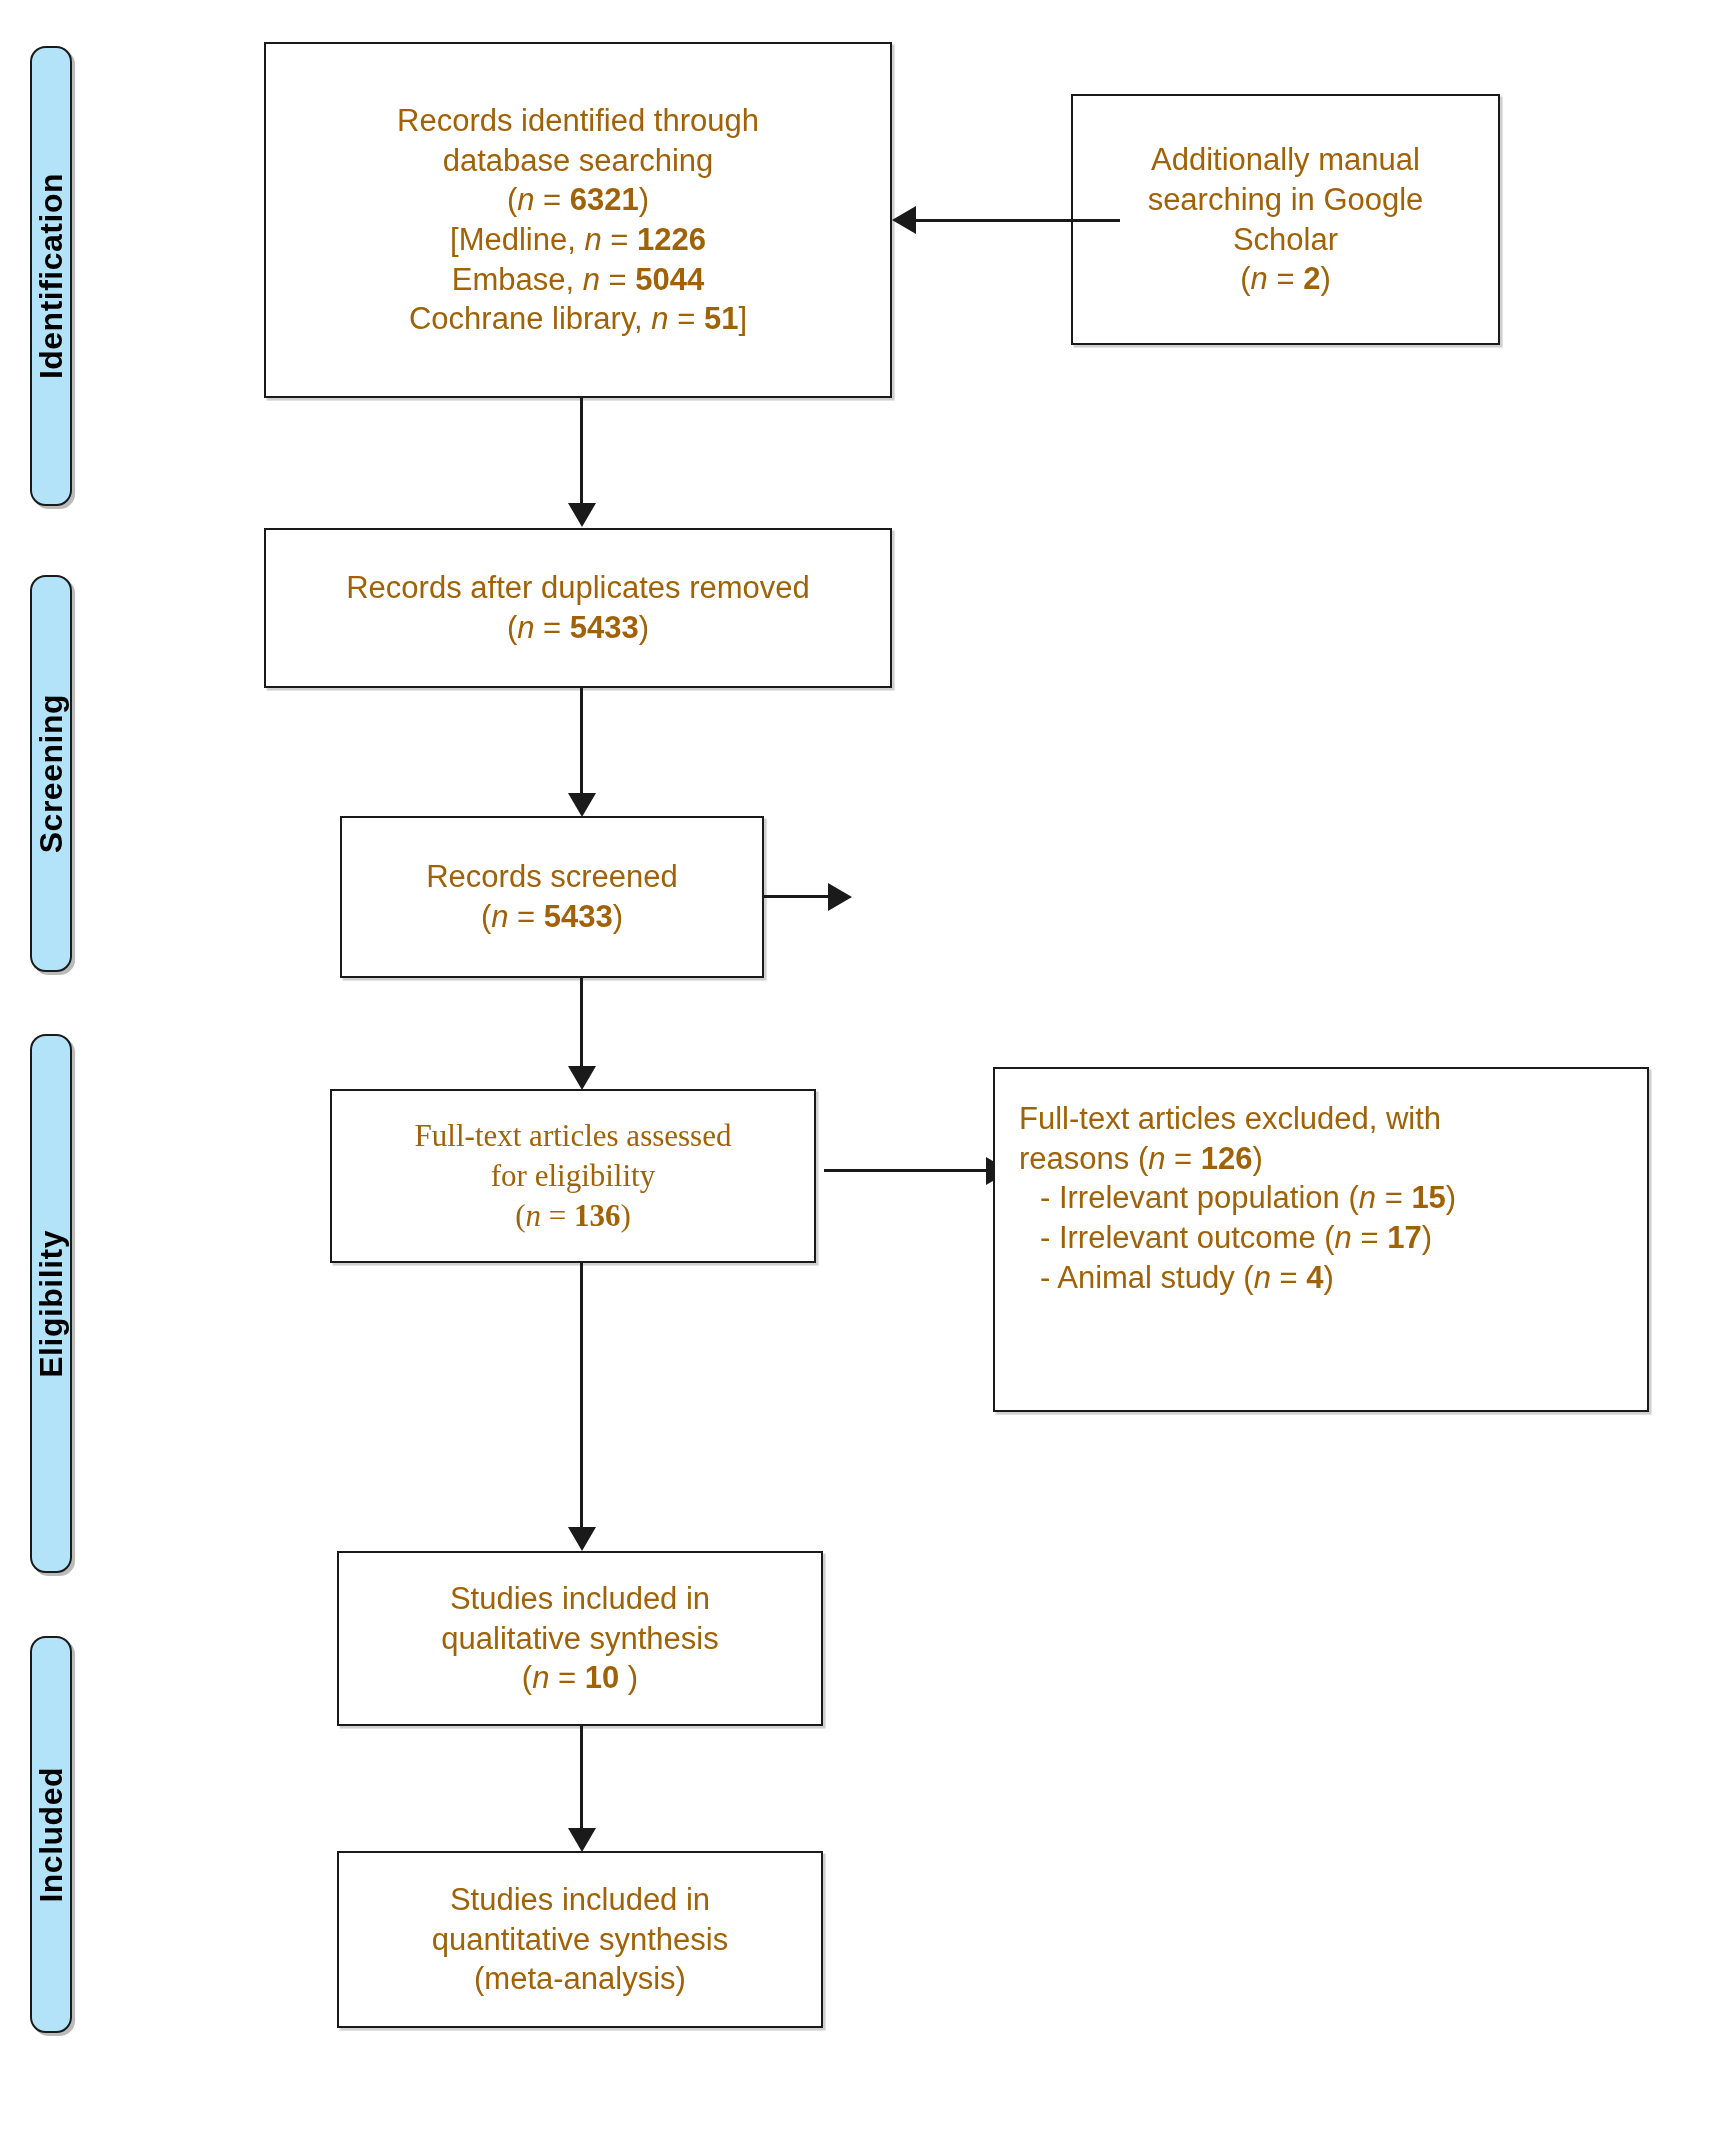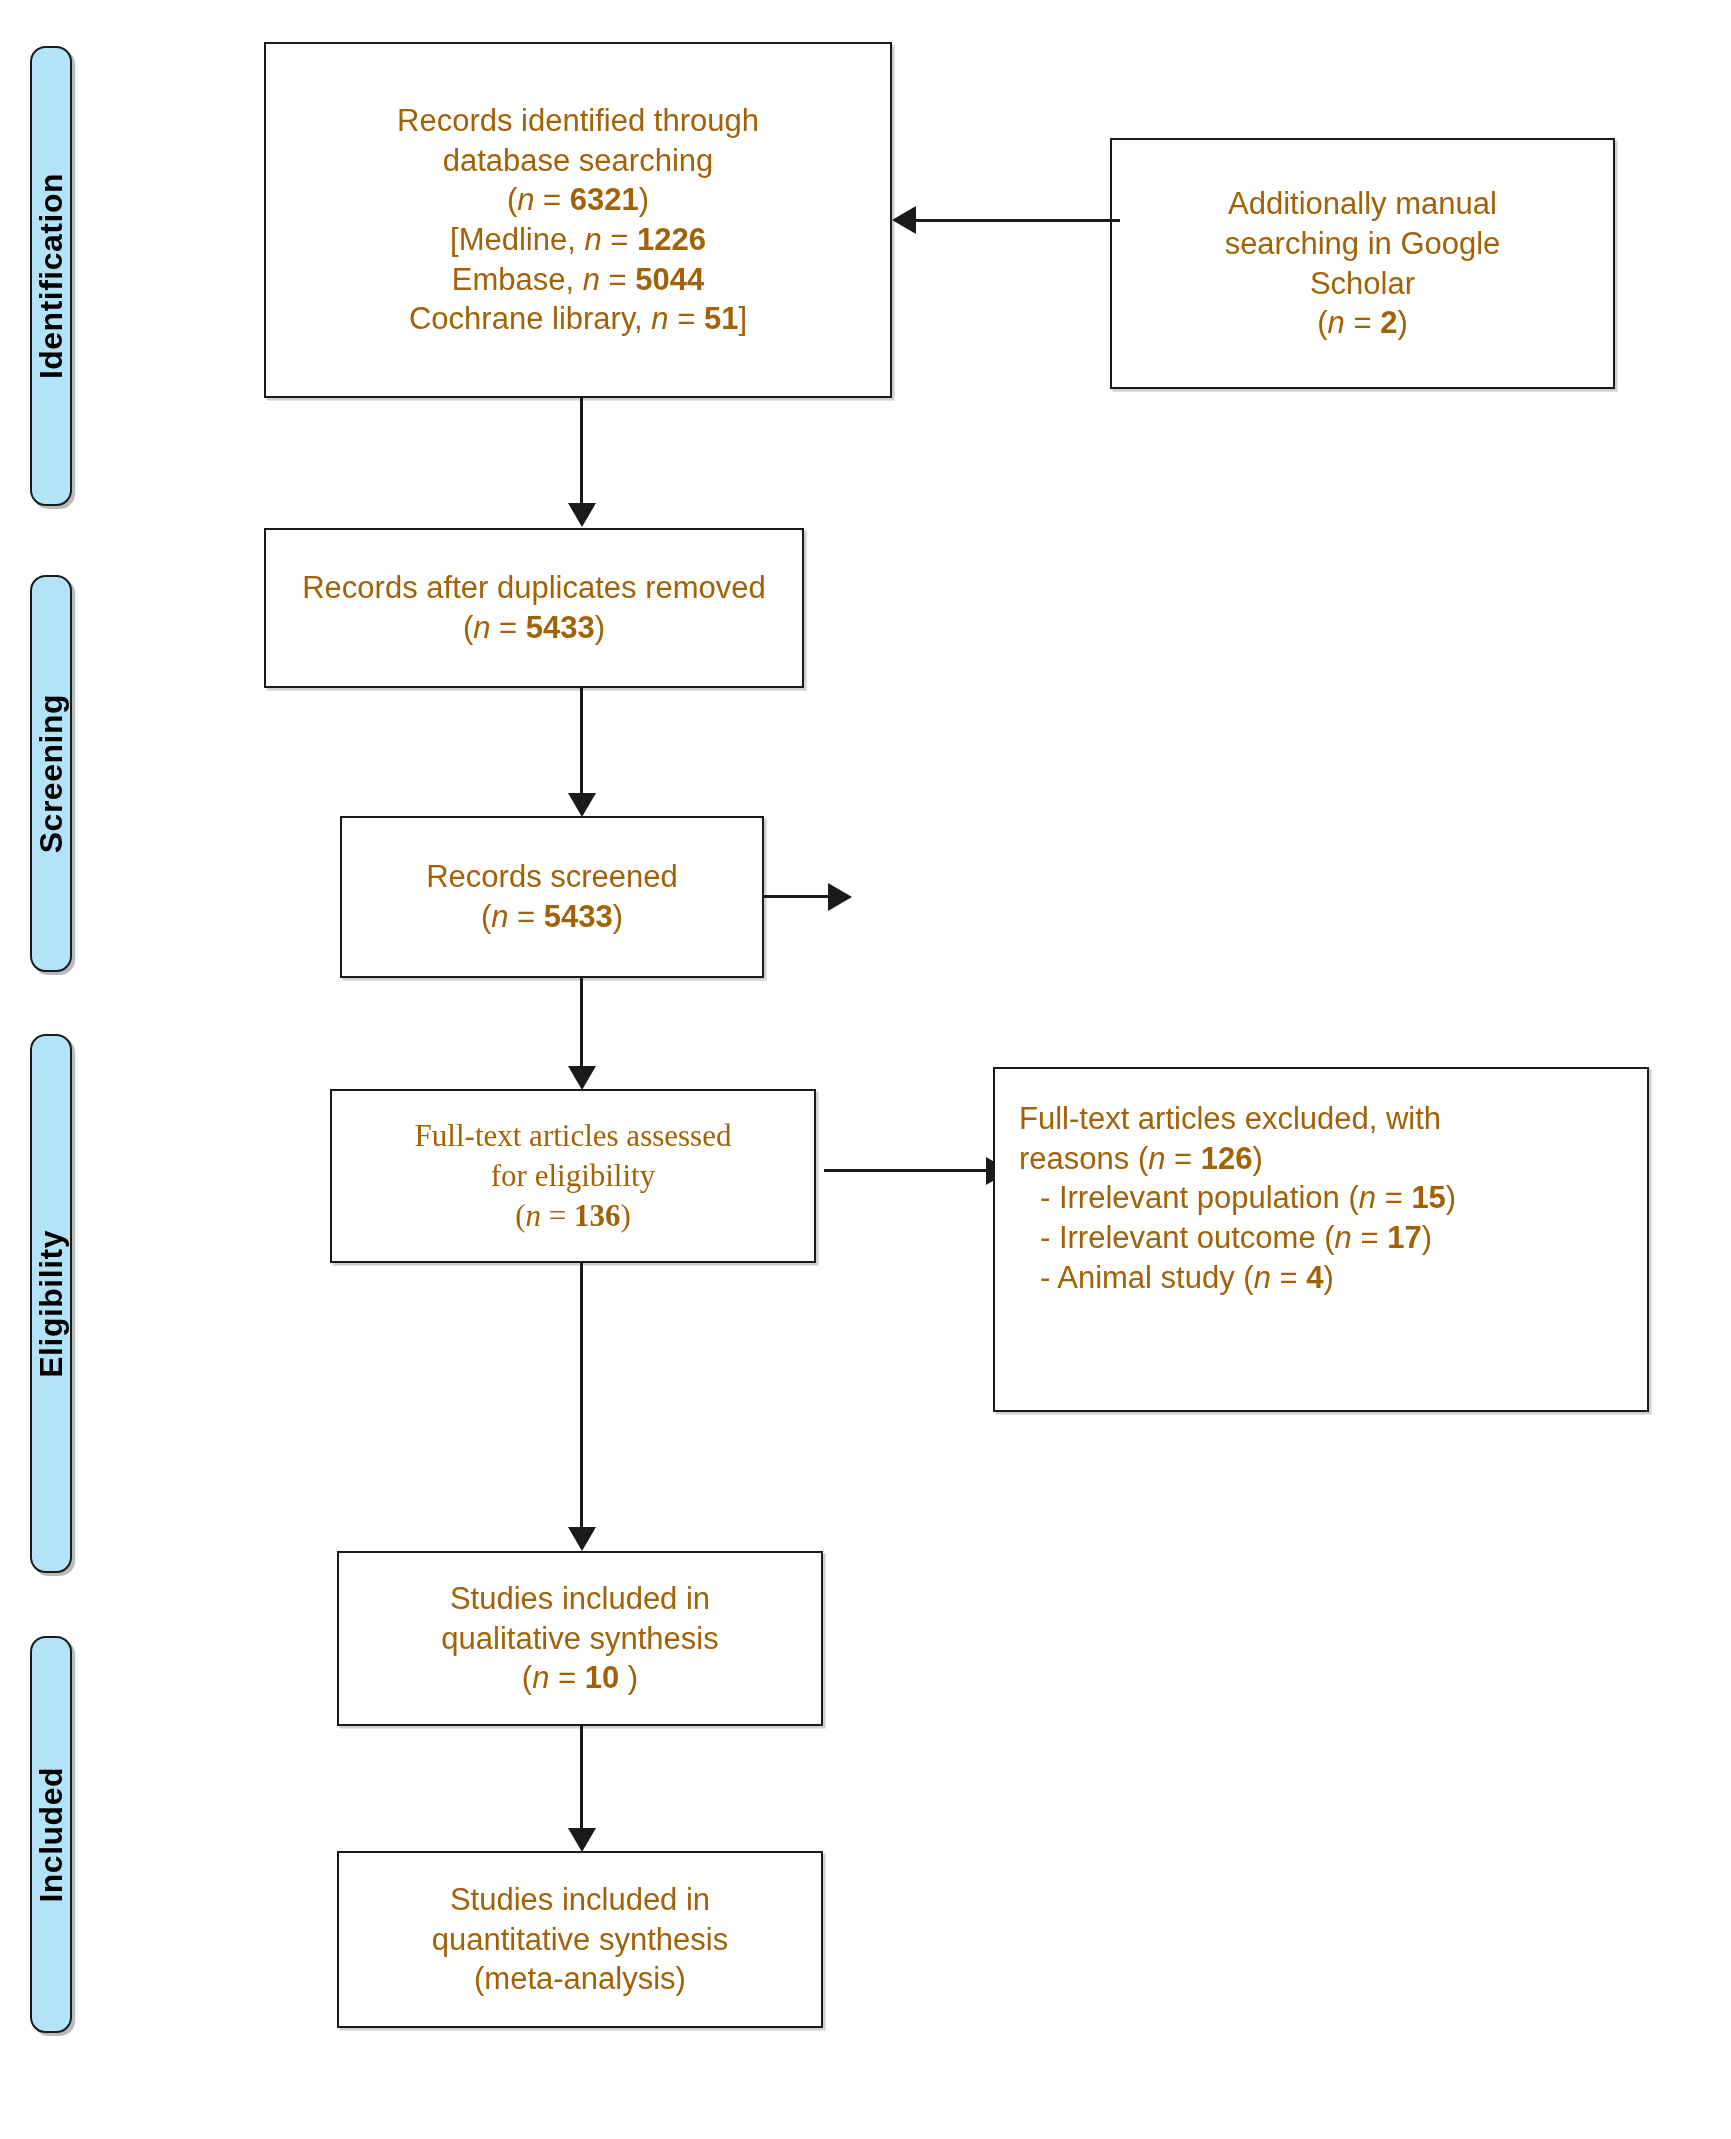--- a/index.html
+++ b/index.html
@@ -125,34 +125,34 @@
 
   <div class="flow-box" style="left:264px; top:42px; width:628px; height:356px;">
     <div class="box-line">Records identified through</div>
     <div class="box-line">database searching</div>
     <div class="box-line">(<span class="ital">n</span> = <span class="bold">6321</span>)</div>
     <div class="box-line"><span>[Medline, </span><span class="ital">n</span> = <span class="bold">1226</span><span></span></div>
     <div class="box-line"><span>Embase, </span><span class="ital">n</span> = <span class="bold">5044</span><span></span></div>
     <div class="box-line"><span>Cochrane library, </span><span class="ital">n</span> = <span class="bold">51</span><span>]</span></div>
   </div>
 
-  <div class="flow-box" style="left:1110px; top:94px; width:505px; height:251px;margin-top:44px;">
+  <div class="flow-box" style="left:1071px; top:94px; width:429px; height:251px;">
     <div class="box-line">Additionally manual</div>
     <div class="box-line">searching in Google</div>
     <div class="box-line">Scholar</div>
     <div class="box-line">(<span class="ital">n</span> = <span class="bold">2</span>)</div>
   </div>
 
   <div class="hline" style="left:915px; top:219px; width:205px;"></div>
   <div class="arrow-left" style="left:892px; top:206px;"></div>
 
   <div class="vline" style="left:580px; top:397px; width:3.1px; height:108px;"></div>
   <div class="arrow-down" style="left:568px; top:503px;"></div>
 
-  <div class="flow-box" style="left:264px; top:528px; width:540px; height:160px;">
+  <div class="flow-box" style="left:264px; top:528px; width:628px; height:160px;">
     <div class="box-line">Records after duplicates removed</div>
     <div class="box-line">(<span class="ital">n</span> = <span class="bold">5433</span>)</div>
   </div>
 
   <div class="vline" style="left:580px; top:688px; width:3.1px; height:107px;"></div>
   <div class="arrow-down" style="left:568px; top:793px;"></div>
 
   <div class="flow-box" style="left:340px; top:816px; width:424px; height:162px;align-items:center;">
     <div class="box-line">Records screened</div>
     <div class="box-line">(<span class="ital">n</span> = <span class="bold">5433</span>)</div>

